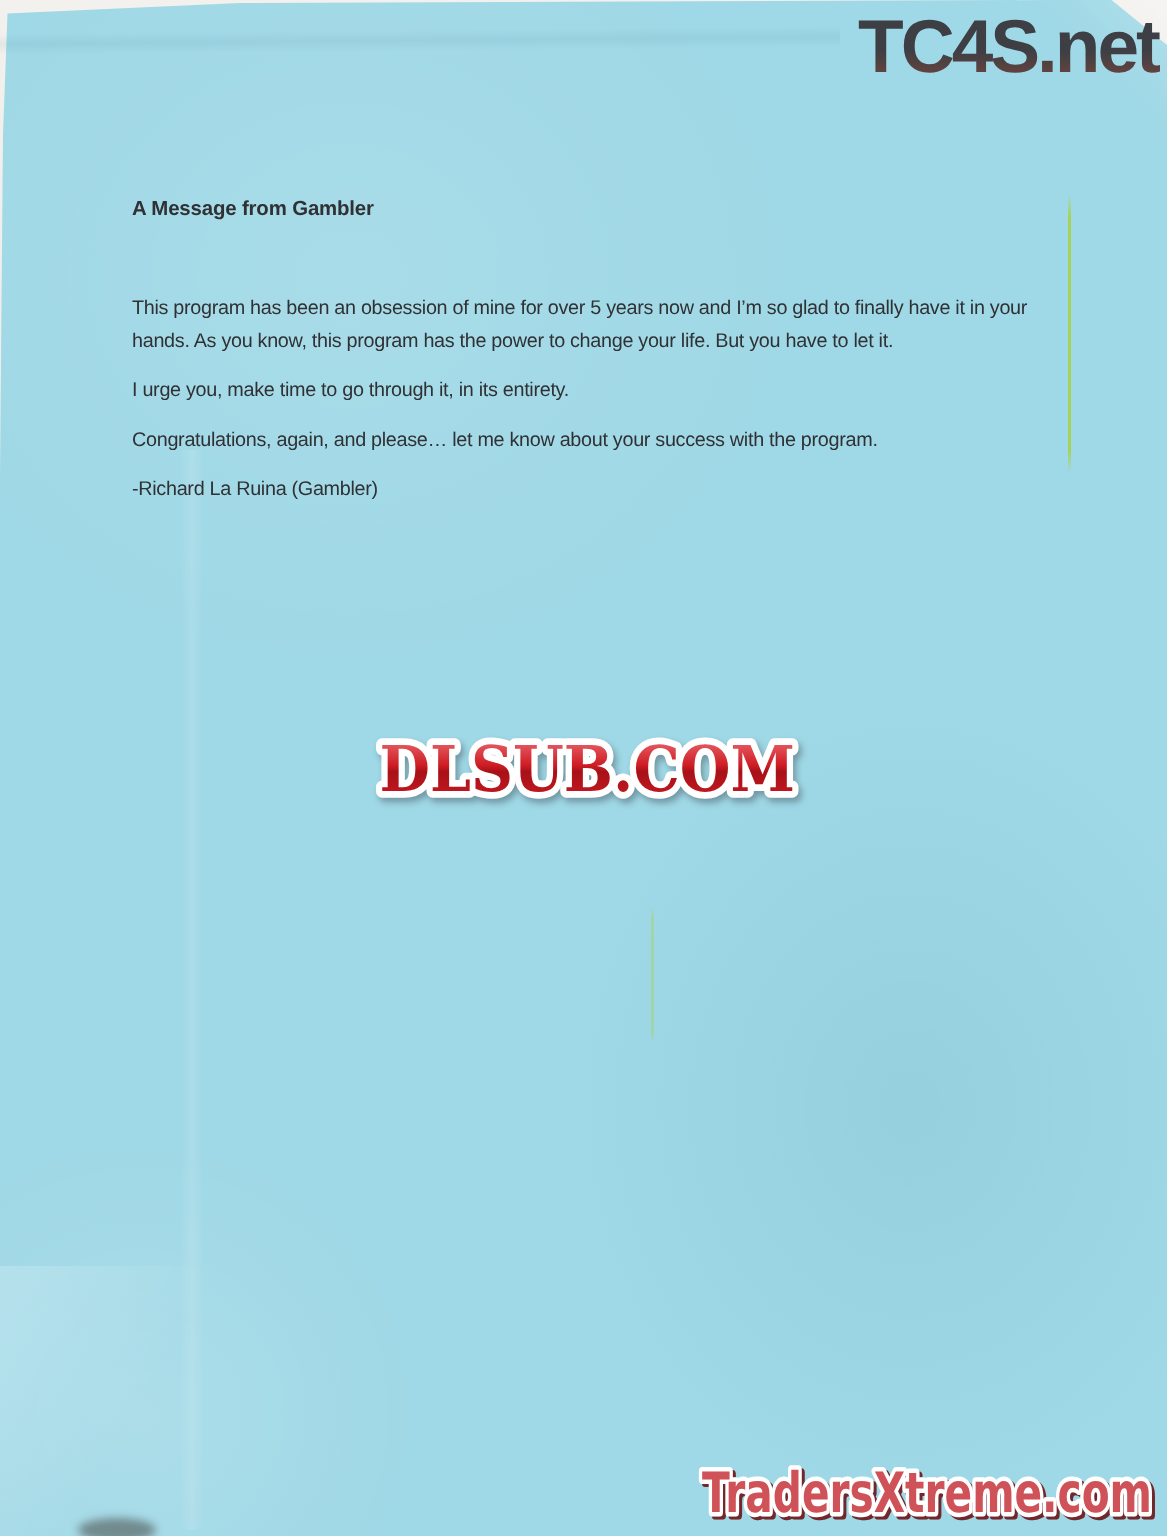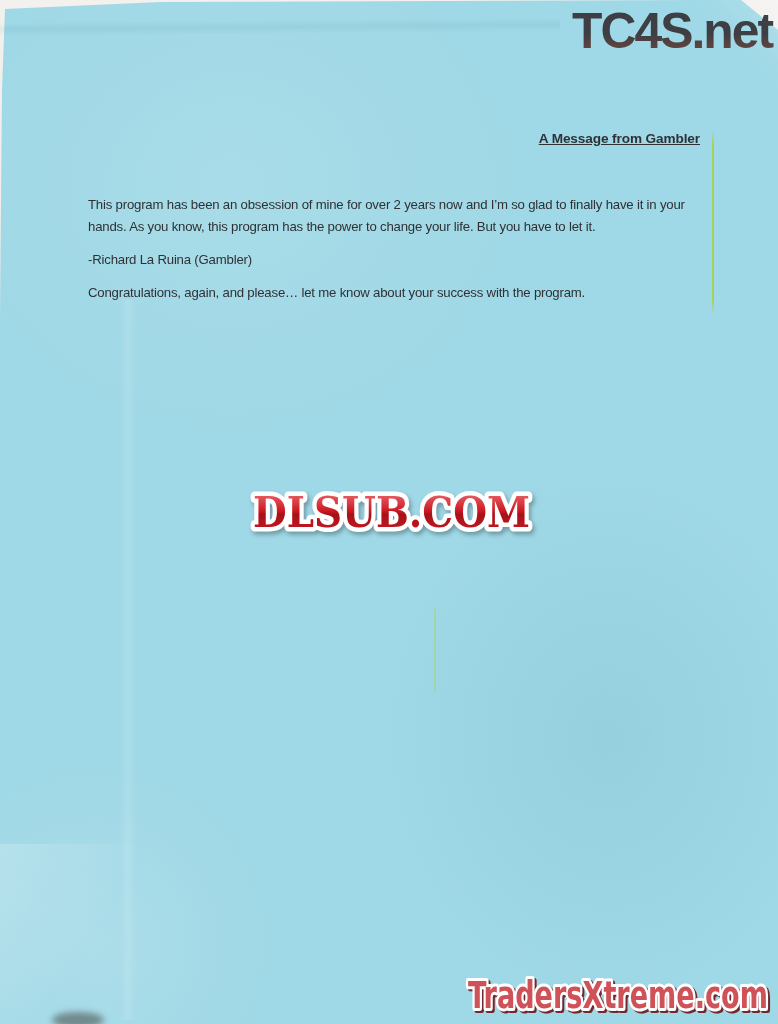--- a/index.html
+++ b/index.html
@@ -71,25 +71,24 @@
     position: absolute;
     left: 88px; top: 128px; width: 612px;
     color: var(--ink);
     font-size: 13.2px;
     letter-spacing: -0.2px;
     line-height: 22px;
   }
   .letter h1 {
     font-size: 13.6px;
     font-weight: 700;
-    text-align: right;
+    text-align: left;
     letter-spacing: -0.1px;
     line-height: 22px;
     margin: 0 0 44px 0;
-    text-decoration: underline;
   }
   .letter p { margin: 0 0 11px 0; }
   
   .wm { position: absolute; overflow: visible; }
   .wm-tc4s { left: 538px; top: 0; }
   .wm-tc4s text {
     font-family: "Liberation Sans", sans-serif;
     font-weight: 700;
     font-stretch: condensed;
     font-size: 50px;
@@ -127,23 +126,24 @@
   <div class="crease crease-right-fold"></div>
   <div class="crease crease-bottom-left"></div>
   <div class="crease crease-mid-left"></div>
 
   <div class="green-line green-line-1"></div>
   <div class="green-line green-line-2"></div>
   <div class="smudge"></div>
 
   <div class="letter">
     <h1>A Message from Gambler</h1>
-    <p>This program has been an obsession of mine for over 2 years now and I’m so glad to finally have it in your hands. As you know, this program has the power to change your life. But you have to let it.</p>
+    <p>This program has been an obsession of mine for over 5 years now and I’m so glad to finally have it in your hands. As you know, this program has the power to change your life. But you have to let it.</p>
+    <p>I urge you, make time to go through it, in its entirety.</p>
+    <p>Congratulations, again, and please… let me know about your success with the program.</p>
     <p>-Richard La Ruina (Gambler)</p>
-    <p>Congratulations, again, and please… let me know about your success with the program.</p>
   </div>
 
   <svg class="wm wm-tc4s" width="250" height="70">
     <defs>
       <linearGradient id="tc4sGrad" x1="0" y1="0" x2="0" y2="1">
         <stop offset="0%" style="stop-color: var(--tc4s-top)"></stop>
         <stop offset="55%" style="stop-color: var(--tc4s-top)"></stop>
         <stop offset="100%" style="stop-color: var(--tc4s-bottom)"></stop>
       </linearGradient>
     </defs>

